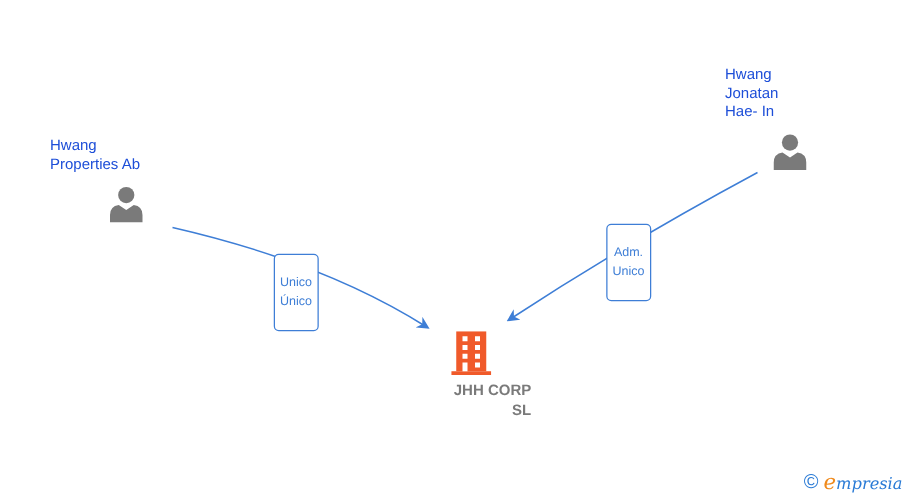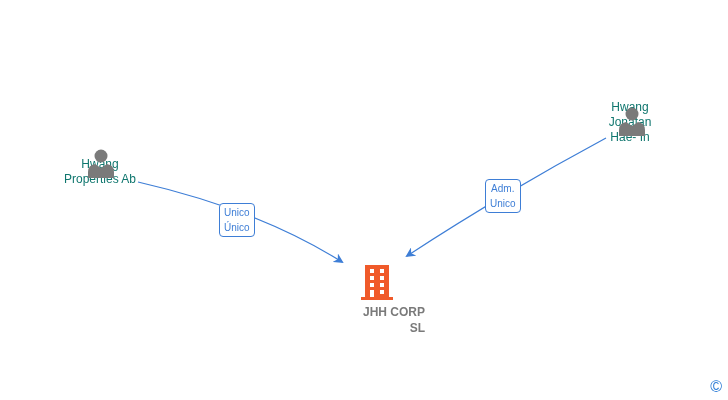--- a/index.html
+++ b/index.html
@@ -1,26 +1,26 @@
 <!DOCTYPE html>
 <html><head>
   <meta charset="utf-8">
   <style>
     html, body { margin: 0; padding: 0; background: #ffffff; }
     body { width: 728px; height: 400px; position: relative; overflow: hidden;
            font-family: "Liberation Sans", "DejaVu Sans", sans-serif; }
-    .node-label { position: absolute; color: #0f766e; font-size: 12px; line-height: 15px;
-                  text-align: center; white-space: pre-line; margin-top: 48px; }
+    .node-label { position: absolute; color: #1d4ed8; font-size: 12px; line-height: 15px;
+                  text-align: left; white-space: pre-line; }
     .company-label { position: absolute; color: #7a7a7a; font-size: 12px; font-weight: bold;
                      line-height: 16px; text-align: center; white-space: pre-line; }
     .person-icon { position: absolute; width: 30px; height: 30px; }
     .company-icon { position: absolute; width: 32px; height: 36px; }
     .edge-label { position: absolute; background: #ffffff; border: 1px solid #3e7ed6;
                   border-radius: 4px; color: #3e7ed6; font-size: 10px; line-height: 15px;
-                  text-align: center; padding: 1px 4px; white-space: pre-line; }
+                  text-align: center; padding: 15px 4px; white-space: pre-line; }
     svg.edges { position: absolute; left: 0; top: 0; }
     .brand { position: absolute; right: 6px; bottom: 4px; display: flex; align-items: center; gap: 4px; }
     .copy { color: #2a7bd6; font-size: 16px; }
     .brand-name { color: #2a7bd6; font-size: 13px; font-style: italic; font-family: "DejaVu Serif", serif; }
     .brand-e { color: #f08a1c; font-size: 17px; font-style: italic; font-family: "DejaVu Serif", serif; }
   </style>
 </head>
 <body>
 
 <svg class="edges" width="728" height="400">
@@ -65,13 +65,14 @@
 <div class="company-label" style="left:325px; top:304px; width:100px;text-align:right;">JHH CORP
 SL</div>
 
 <div class="edge-label" style="left:219px; top:203px;">Unico
 Único</div>
 <div class="edge-label" style="left:485px; top:179px;">Adm.
 Unico</div>
 
 <div class="brand">
   <span class="copy">©</span>
+  <span><span class="brand-e">e</span><span class="brand-name">mpresia</span></span>
 </div>
 
 </body></html>

